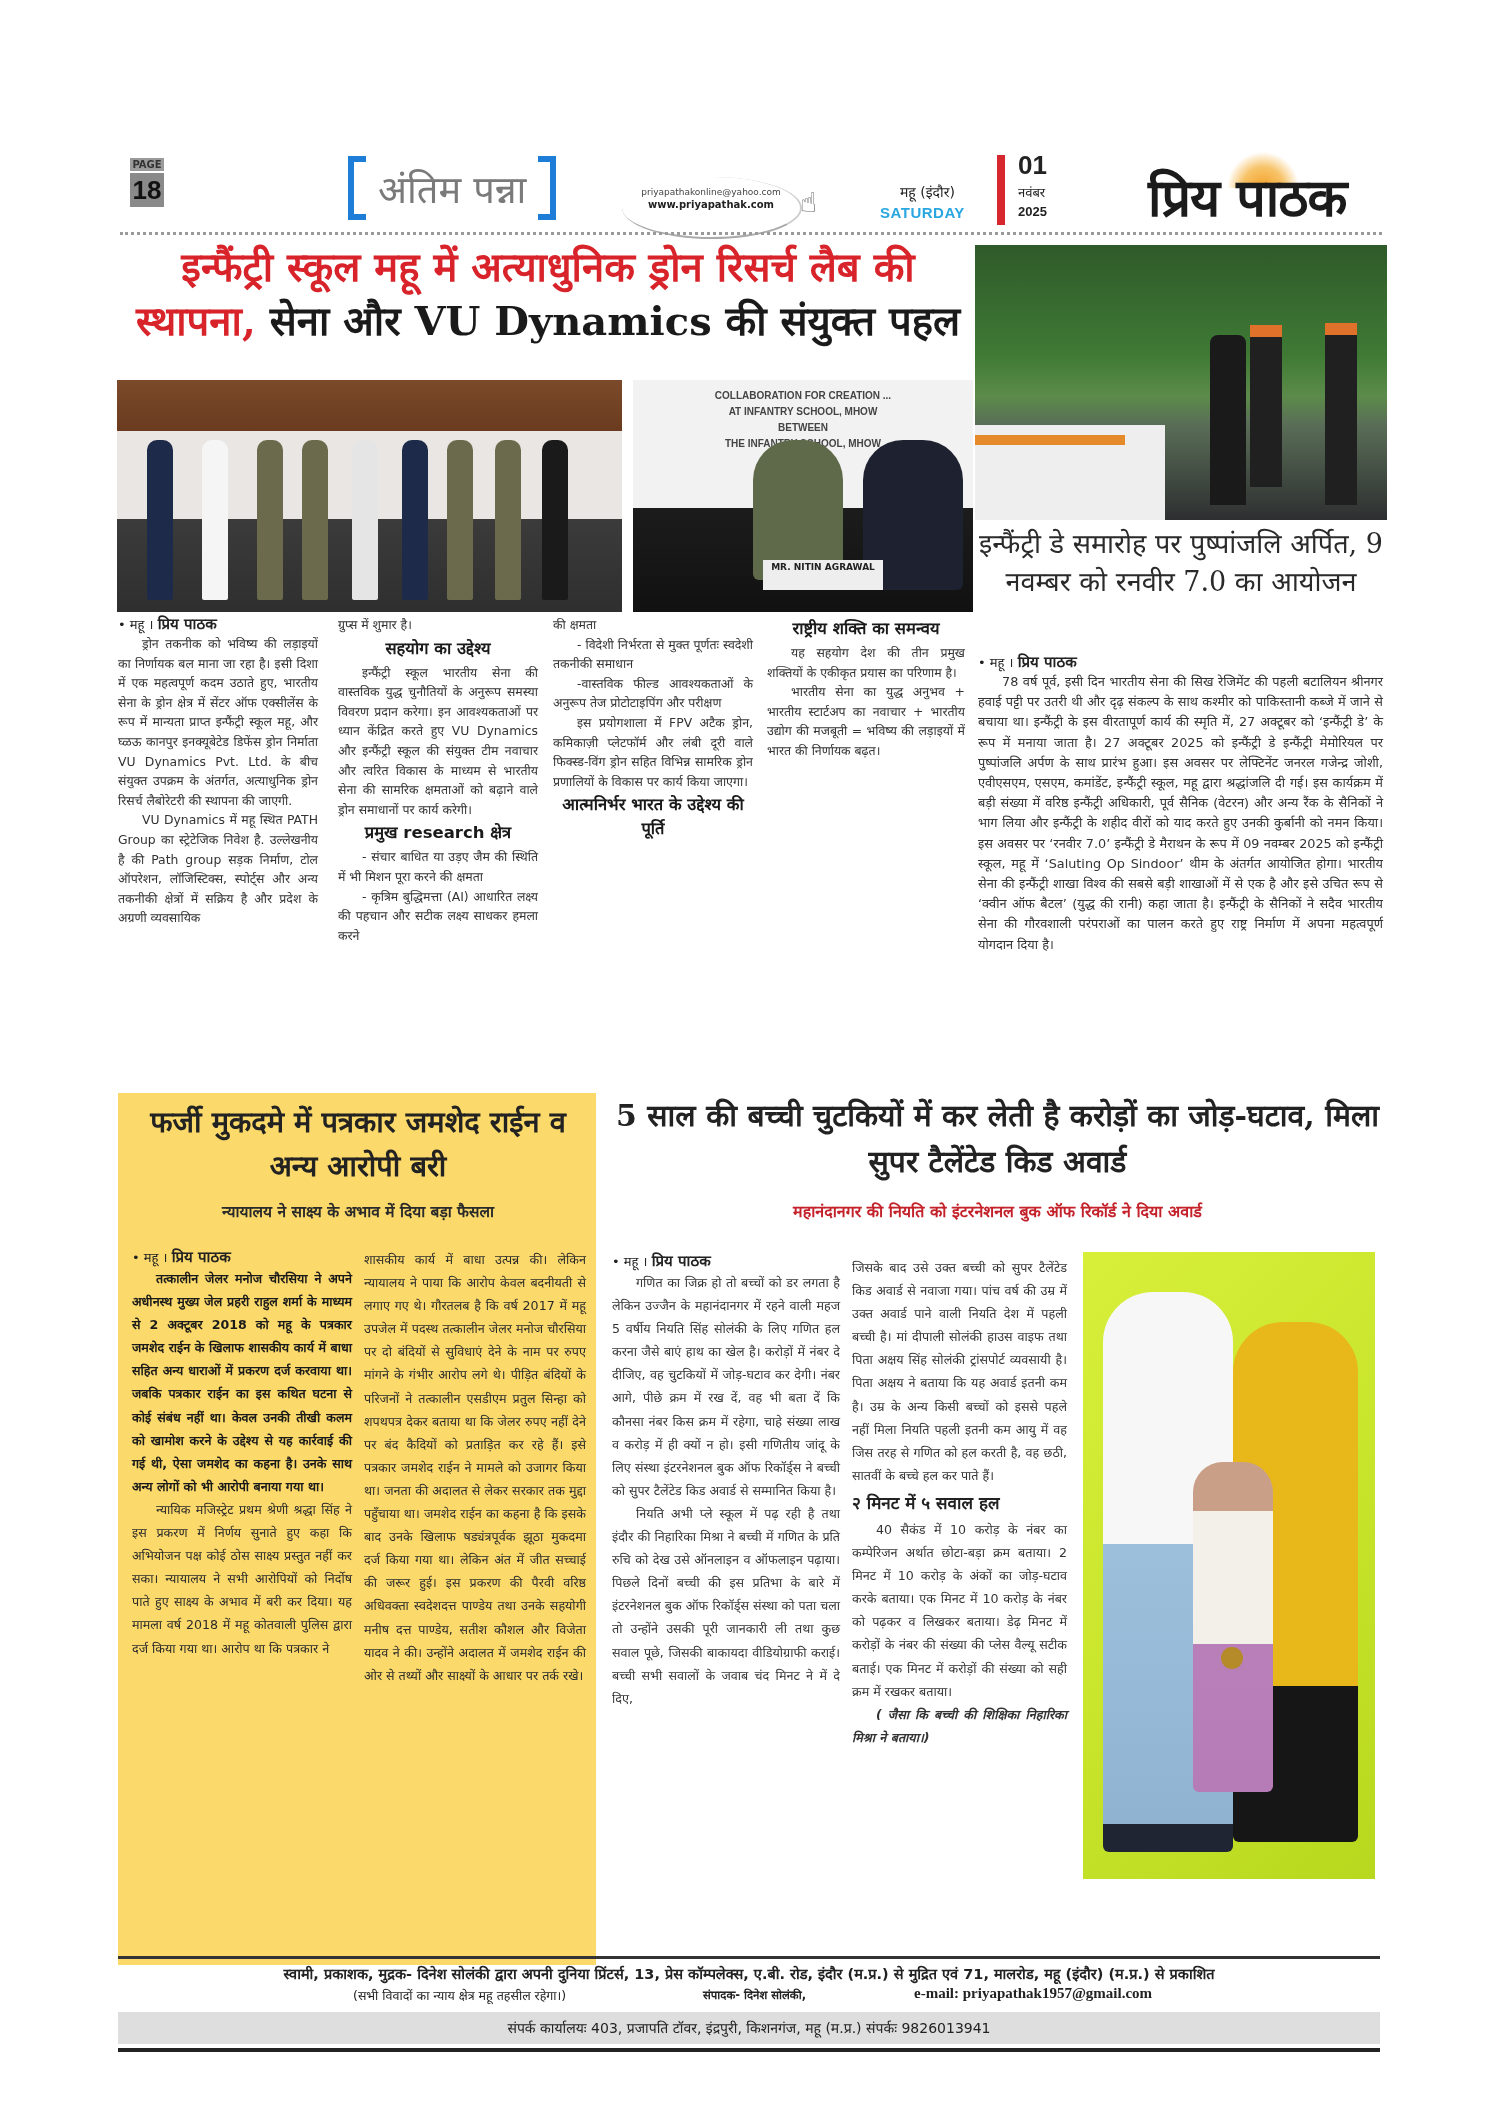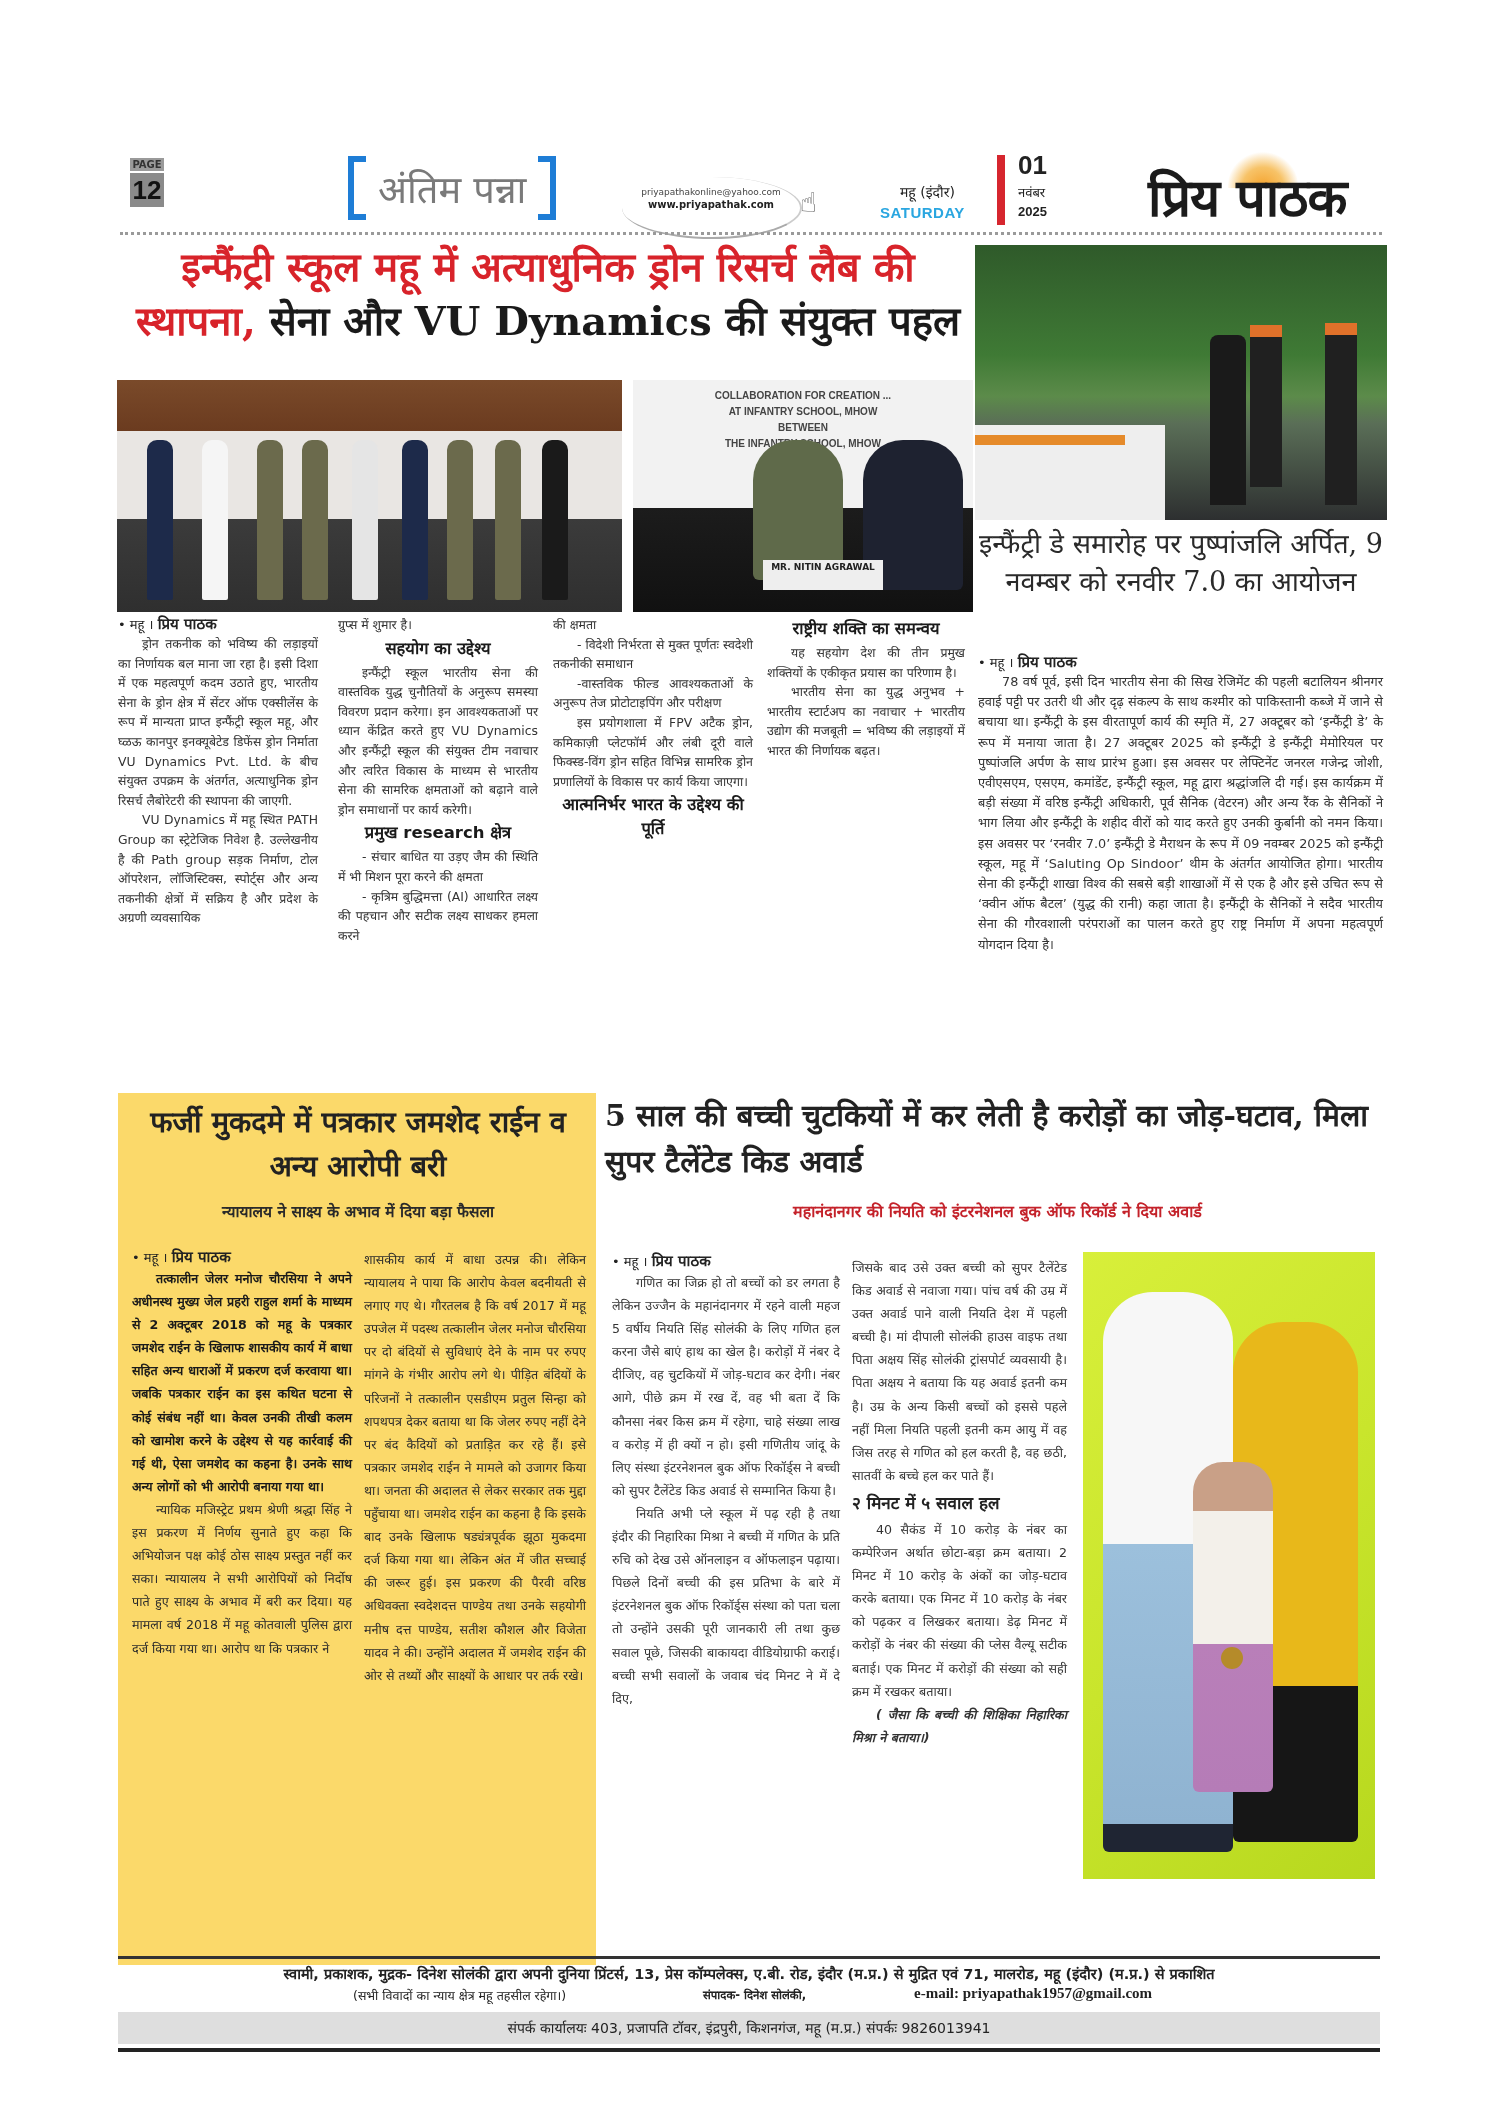--- a/index.html
+++ b/index.html
@@ -74,21 +74,21 @@
   
   #yellow-box { left: 118px; top: 1093px; width: 478px; height: 872px; background: #fbd96a; }
   #yb-hl { left: 128px; top: 1100px; width: 460px; font-family: "DejaVu Serif", serif; font-weight: bold; font-size: 29px; line-height: 44px; text-align: center; color: #222; }
   #yb-sub { left: 128px; top: 1200px; width: 460px; text-align: center; font-size: 15.5px; font-weight: bold; color: #2a2a2a; }
   #yb-c1 { left: 132px; top: 1248px; width: 220px; }
   #yb-c2 { left: 364px; top: 1248px; width: 222px; }
   #yb-c1 .t, #yb-c2 .t { font-size: 12.6px; line-height: 23.1px; color: #2a2a2a; }
   #yb-c1 .bold { font-weight: bold; color: #1a1a1a; }
 
   
-  #kid-hl { left: 605px; top: 1093px; width: 785px; font-family: "DejaVu Serif", serif; font-weight: bold; font-size: 30px; line-height: 46px; text-align: left; color: #222; }
+  #kid-hl { left: 605px; top: 1093px; width: 785px; font-family: "DejaVu Serif", serif; font-weight: bold; font-size: 30px; line-height: 46px; text-align: center; color: #222; }
   #kid-sub { left: 605px; top: 1200px; width: 785px; text-align: center; font-size: 16px; font-weight: bold; color: #c4222a; }
   #kid-c1 { left: 612px; top: 1252px; width: 228px; }
   #kid-c2 { left: 852px; top: 1256px; width: 215px; }
   #kid-c1 .t, #kid-c2 .t { font-size: 12.6px; line-height: 23.1px; }
   #kid-sub2 { font-family: "DejaVu Serif", serif; font-size: 17px; font-weight: bold; margin: 4px 0; color: #222; }
   .quote { font-style: italic; font-weight: bold; color: #333; }
   #photo-family { left: 1083px; top: 1252px; width: 292px; height: 627px; background: linear-gradient(135deg,#d8ef3a 0%,#c9e52c 50%,#b7d81e 100%); }
   #photo-family .man { position:absolute; left: 20px; top: 40px; width: 130px; height: 560px; background: linear-gradient(180deg,#f7f7f7 0%,#f7f7f7 45%,#9cc0dc 45%,#8fb3d1 95%,#1f2533 95%); border-radius: 50px 50px 6px 6px; }
   #photo-family .woman { position:absolute; left: 150px; top: 70px; width: 125px; height: 520px; background: linear-gradient(180deg,#e8b81a 0%,#e8b81a 70%,#161616 70%); border-radius: 50px 50px 6px 6px; }
   #photo-family .girl { position:absolute; left: 110px; top: 210px; width: 80px; height: 330px; background: linear-gradient(180deg,#c9a087 0%,#c9a087 15%,#f3f0ea 15%,#f3f0ea 55%,#b97fb9 55%,#b57cb7 100%); border-radius: 30px 30px 6px 6px; }
@@ -102,21 +102,21 @@
   #footer-line2 .ed { position: absolute; left: 585px; top: 0; font-size: 11.5px; font-weight: bold; }
   #footer-line2 .em { position: absolute; left: 796px; top: -2px; font-family: "Liberation Serif", serif; font-size: 15px; font-weight: bold; }
   #footer-band { left: 118px; top: 2012px; width: 1262px; height: 32px; background: #dedede; text-align: center; font-size: 14px; line-height: 32px; color: #222; }
   #footer-rule2 { left: 118px; top: 2048px; width: 1262px; height: 4px; background: #222; }
 </style>
 </head>
 <body>
 
 <div id="page-badge" class="abs">
   <div class="lbl">PAGE</div>
-  <div class="num">12</div>
+  <div class="num">18</div>
 </div>
 
 <div id="section-title" class="abs">
   <div class="br l"></div>
   <div class="txt">अंतिम पन्ना</div>
   <div class="br r"></div>
 </div>
 
 <div id="contact-oval" class="abs">
   <div class="e">priyapathakonline@yahoo.com</div>

